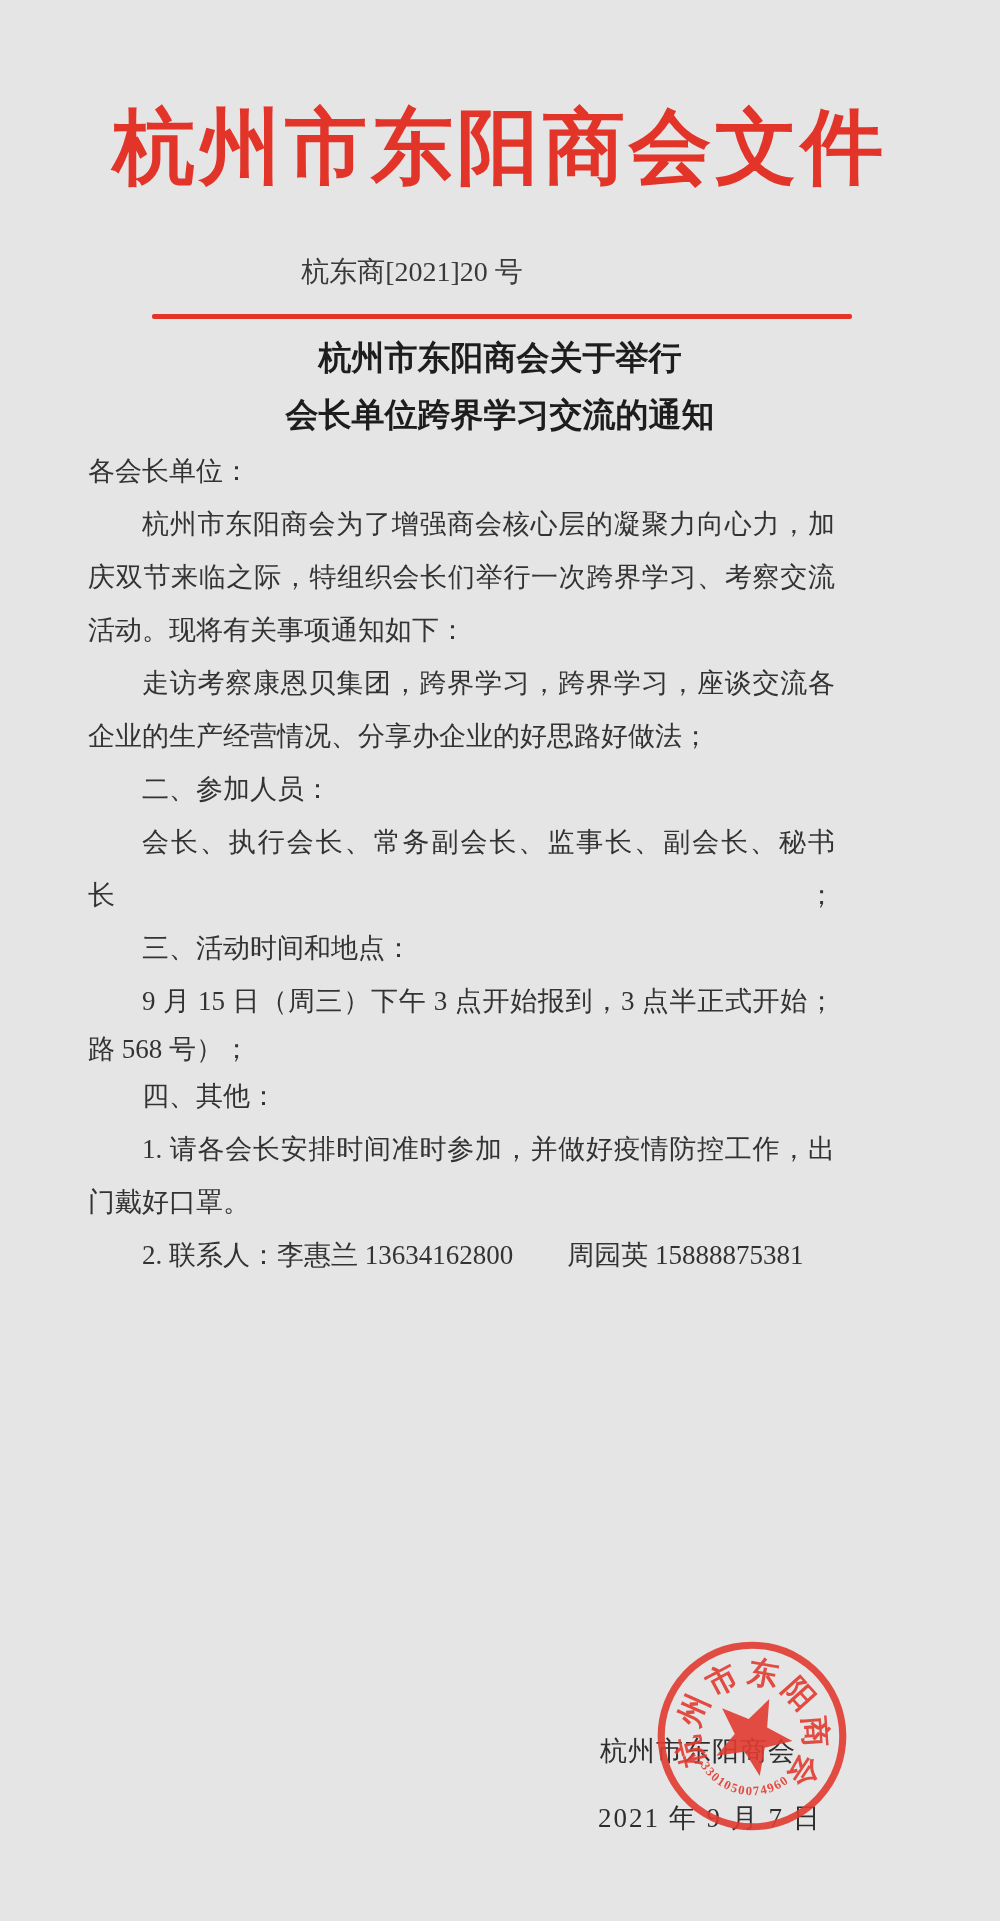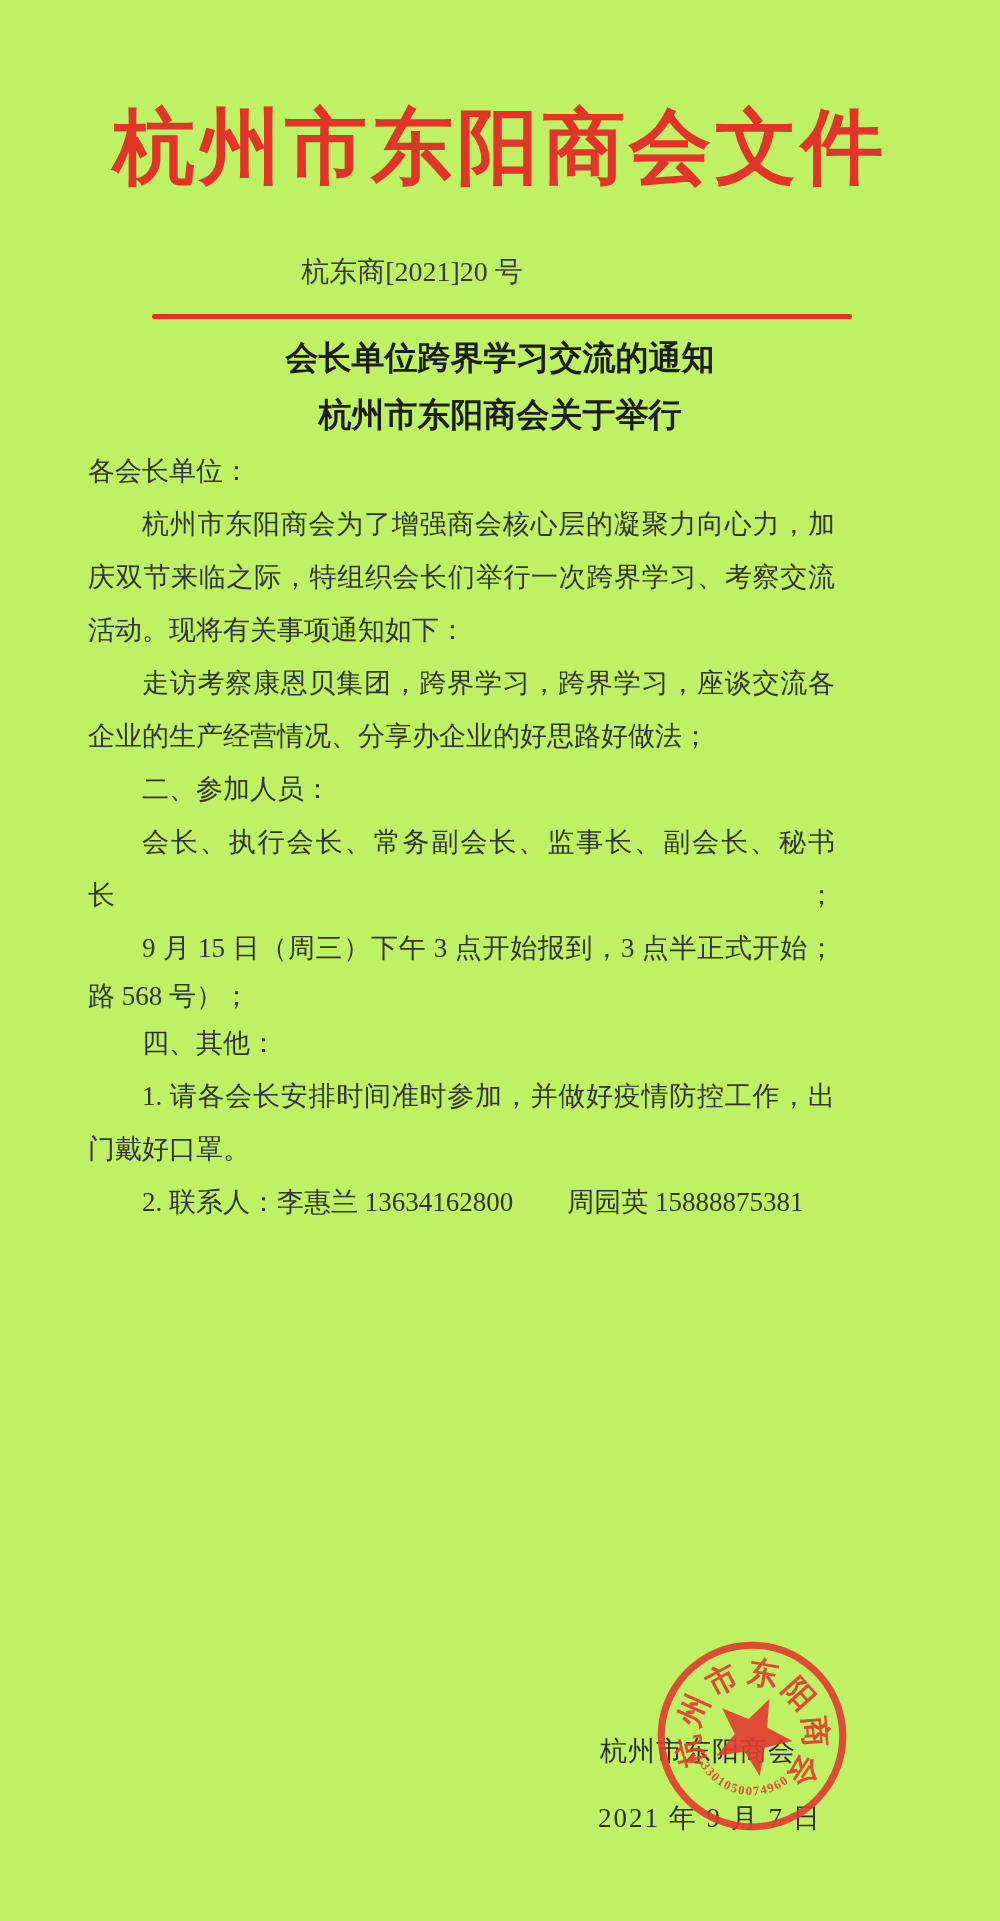--- a/index.html
+++ b/index.html
@@ -1,19 +1,19 @@
 <!DOCTYPE html>
 <html><head>
 <meta charset="utf-8">
 <style>
   html,body{margin:0;padding:0;background:#ffffff;}
   .page{
     position:relative;
     width:1000px;height:1921px;
-    background:#bef264;
+    background:#e5e5e5;
     font-family:"Liberation Serif","DejaVu Serif",serif;
     color:#2f2f2f;
     overflow:hidden;
   }
   .header-title{
     position:absolute;top:96px;left:0;width:1000px;
     text-align:center;
     font-size:82px;line-height:104px;
     font-weight:bold;
     letter-spacing:4px;
@@ -69,33 +69,34 @@
 
 <div class="page">
 
   <div class="header-title">杭州市东阳商会文件</div>
 
   <div class="doc-number">杭东商[2021]20 号</div>
 
   <div class="red-rule"></div>
 
   <div class="doc-title">
+    <div>杭州市东阳商会关于举行</div>
     <div>会长单位跨界学习交流的通知</div>
-    <div>杭州市东阳商会关于举行</div>
   </div>
 
   <div class="body-text">
     <div class="line">各会长单位：</div>
     <div class="line indent full">杭州市东阳商会为了增强商会核心层的凝聚力向心力，加</div>
     <div class="line full">庆双节来临之际，特组织会长们举行一次跨界学习、考察交流</div>
     <div class="line">活动。现将有关事项通知如下：</div>
     <div class="line indent full">走访考察康恩贝集团，跨界学习，跨界学习，座谈交流各</div>
     <div class="line">企业的生产经营情况、分享办企业的好思路好做法；</div>
     <div class="line indent">二、参加人员：</div>
     <div class="line indent full">会长、执行会长、常务副会长、监事长、副会长、秘书长；</div>
+    <div class="line indent">三、活动时间和地点：</div>
     <div class="line indent full">9 月 15 日（周三）下午 3 点开始报到，3 点半正式开始；</div>
     <div class="line tight">路 568 号）；</div>
     <div class="line indent">四、其他：</div>
     <div class="line indent full">1. 请各会长安排时间准时参加，并做好疫情防控工作，出</div>
     <div class="line">门戴好口罩。</div>
     <div class="line indent">2. 联系人：李惠兰 13634162800        周园英 15888875381</div>
   </div>
 
   <div class="signature-org">杭州市东阳商会</div>
   <div class="signature-date">2021 年 9 月 7 日</div>

